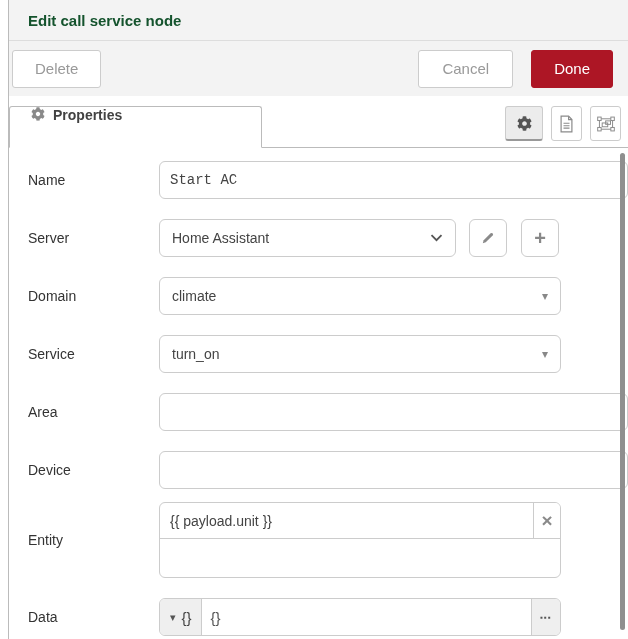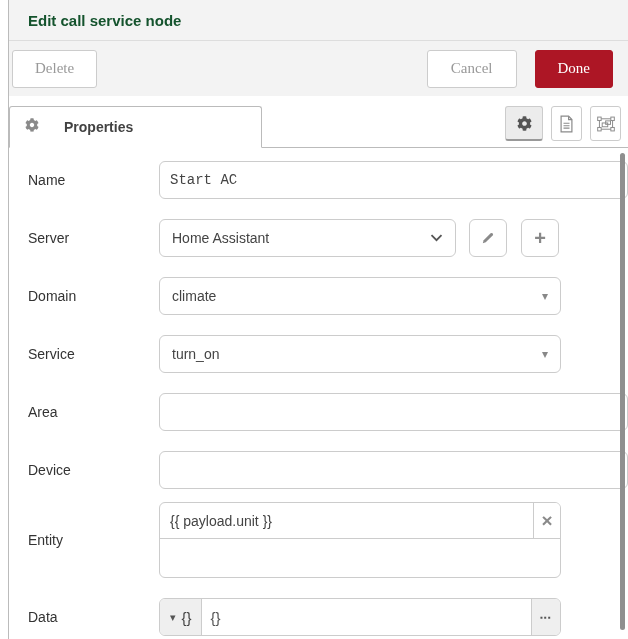--- a/index.html
+++ b/index.html
@@ -15,31 +15,31 @@
 
   
   .dlg-header { height:41px; background:#f3f3f3; border-bottom:1px solid #ddd;
     display:flex; align-items:center; padding-left:19px; }
   .dlg-title { font-size:15px; font-weight:bold; color:#14532d; }
 
   
   .dlg-toolbar { height:55px; background:#f3f3f3; display:flex; align-items:center;
     padding:0 15px 0 3px; }
   .btn { height:38px; background:#fff; border:1px solid #ccc; border-radius:3px;
-    color:#999; font-size:15px; font-family:Liberation Serif, serif; padding:0 21px; cursor:pointer; }
+    color:#999; font-size:15px; font-family:Liberation Sans, sans-serif; padding:0 21px; cursor:pointer; }
   .btn-delete { padding:0 22px; }
   .btn-cancel { margin-left:auto; padding:0 23px; }
   .btn-done { margin-left:18px; color:#fff; padding:0 22px; }
 
   
   .tabbar { position:relative; height:52px; background:#fff; border-bottom:1px solid #bbb;
     display:flex; align-items:flex-end; }
   .tab { width:253px; height:42px; margin-bottom:-1px; background:#fff;
     border:1px solid #bbb; border-bottom:1px solid #fff; border-radius:3px 3px 0 0;
-    display:flex; align-items:center; gap:25px; padding-left:15px; position:relative; z-index:2;
+    display:flex; align-items:flex-start; gap:8px; padding-left:21px; position:relative; z-index:2;
     cursor:pointer; }
   .tab-label { font-size:14px; font-weight:bold; color:#424242; }
   .tab .gear { color:#8a8a8a; }
   .tab-actions { margin-left:auto; display:flex; align-items:center; gap:8px;
     padding-right:7px; margin-bottom:6px; }
   .icon-btn { width:31px; height:35px; background:#fff; border:1px solid #ccc;
     border-radius:3px; color:#8a8a8a; display:flex; align-items:center; justify-content:center;
     padding:0; cursor:pointer; }
   .icon-btn.active { width:38px; background:#ececec; border-bottom:2px solid #999; color:#555; }
 

